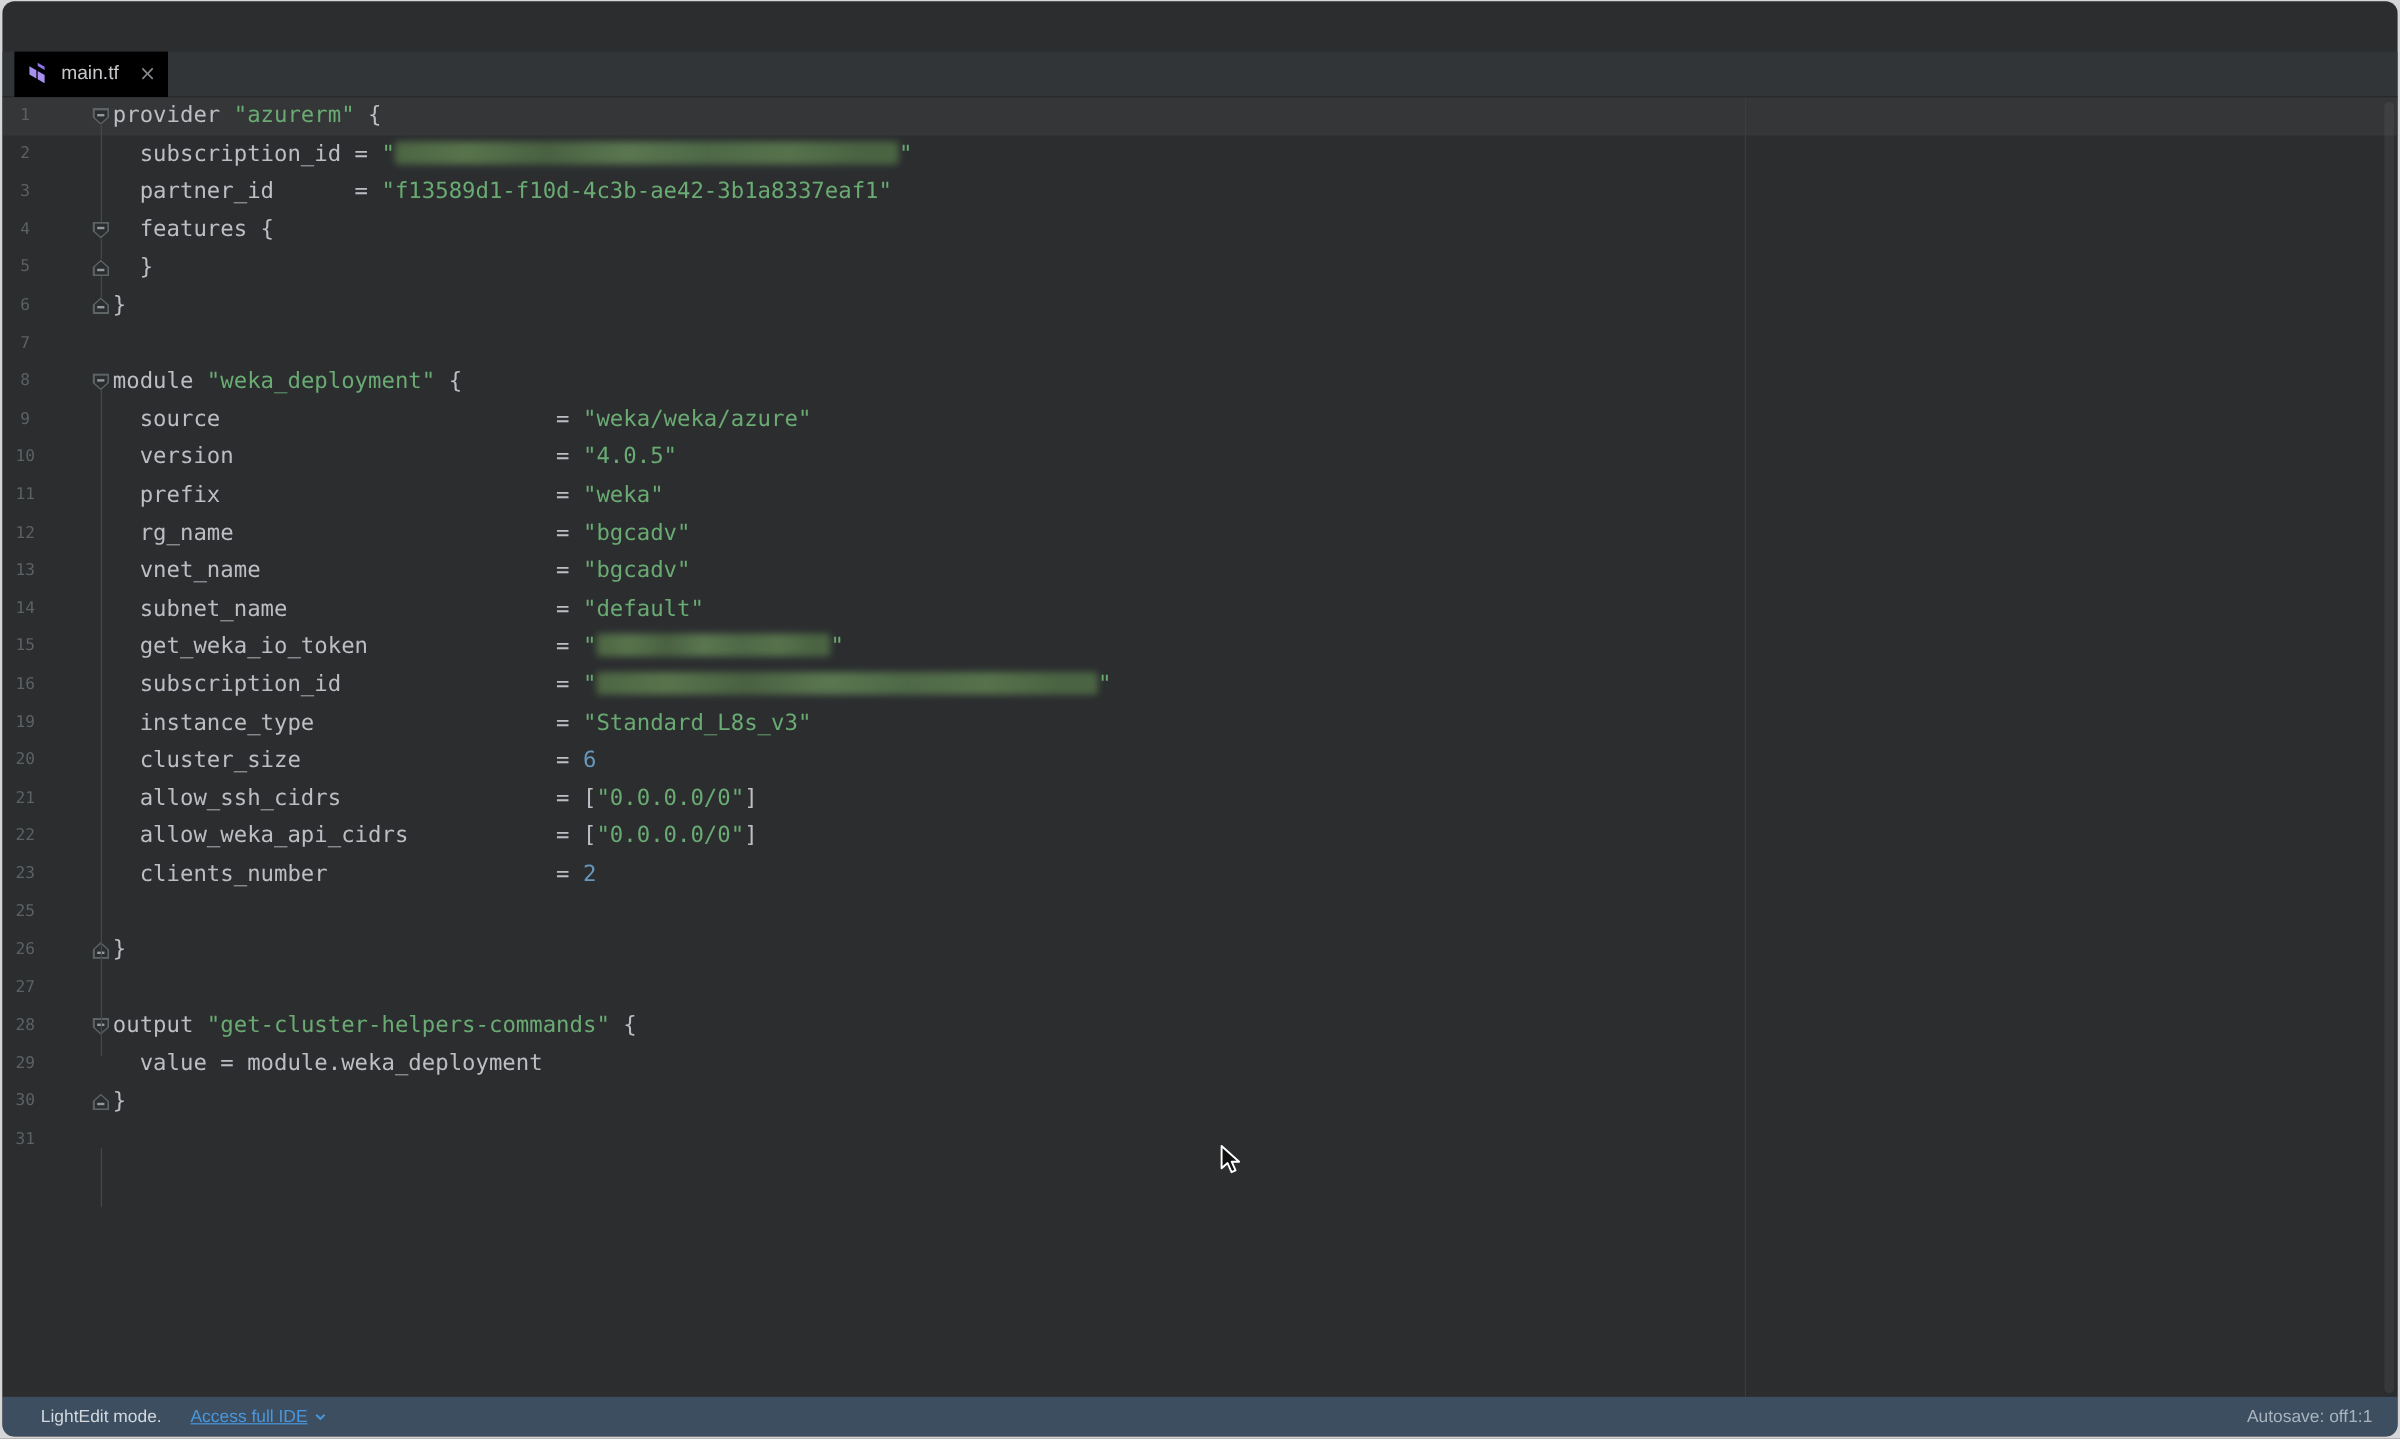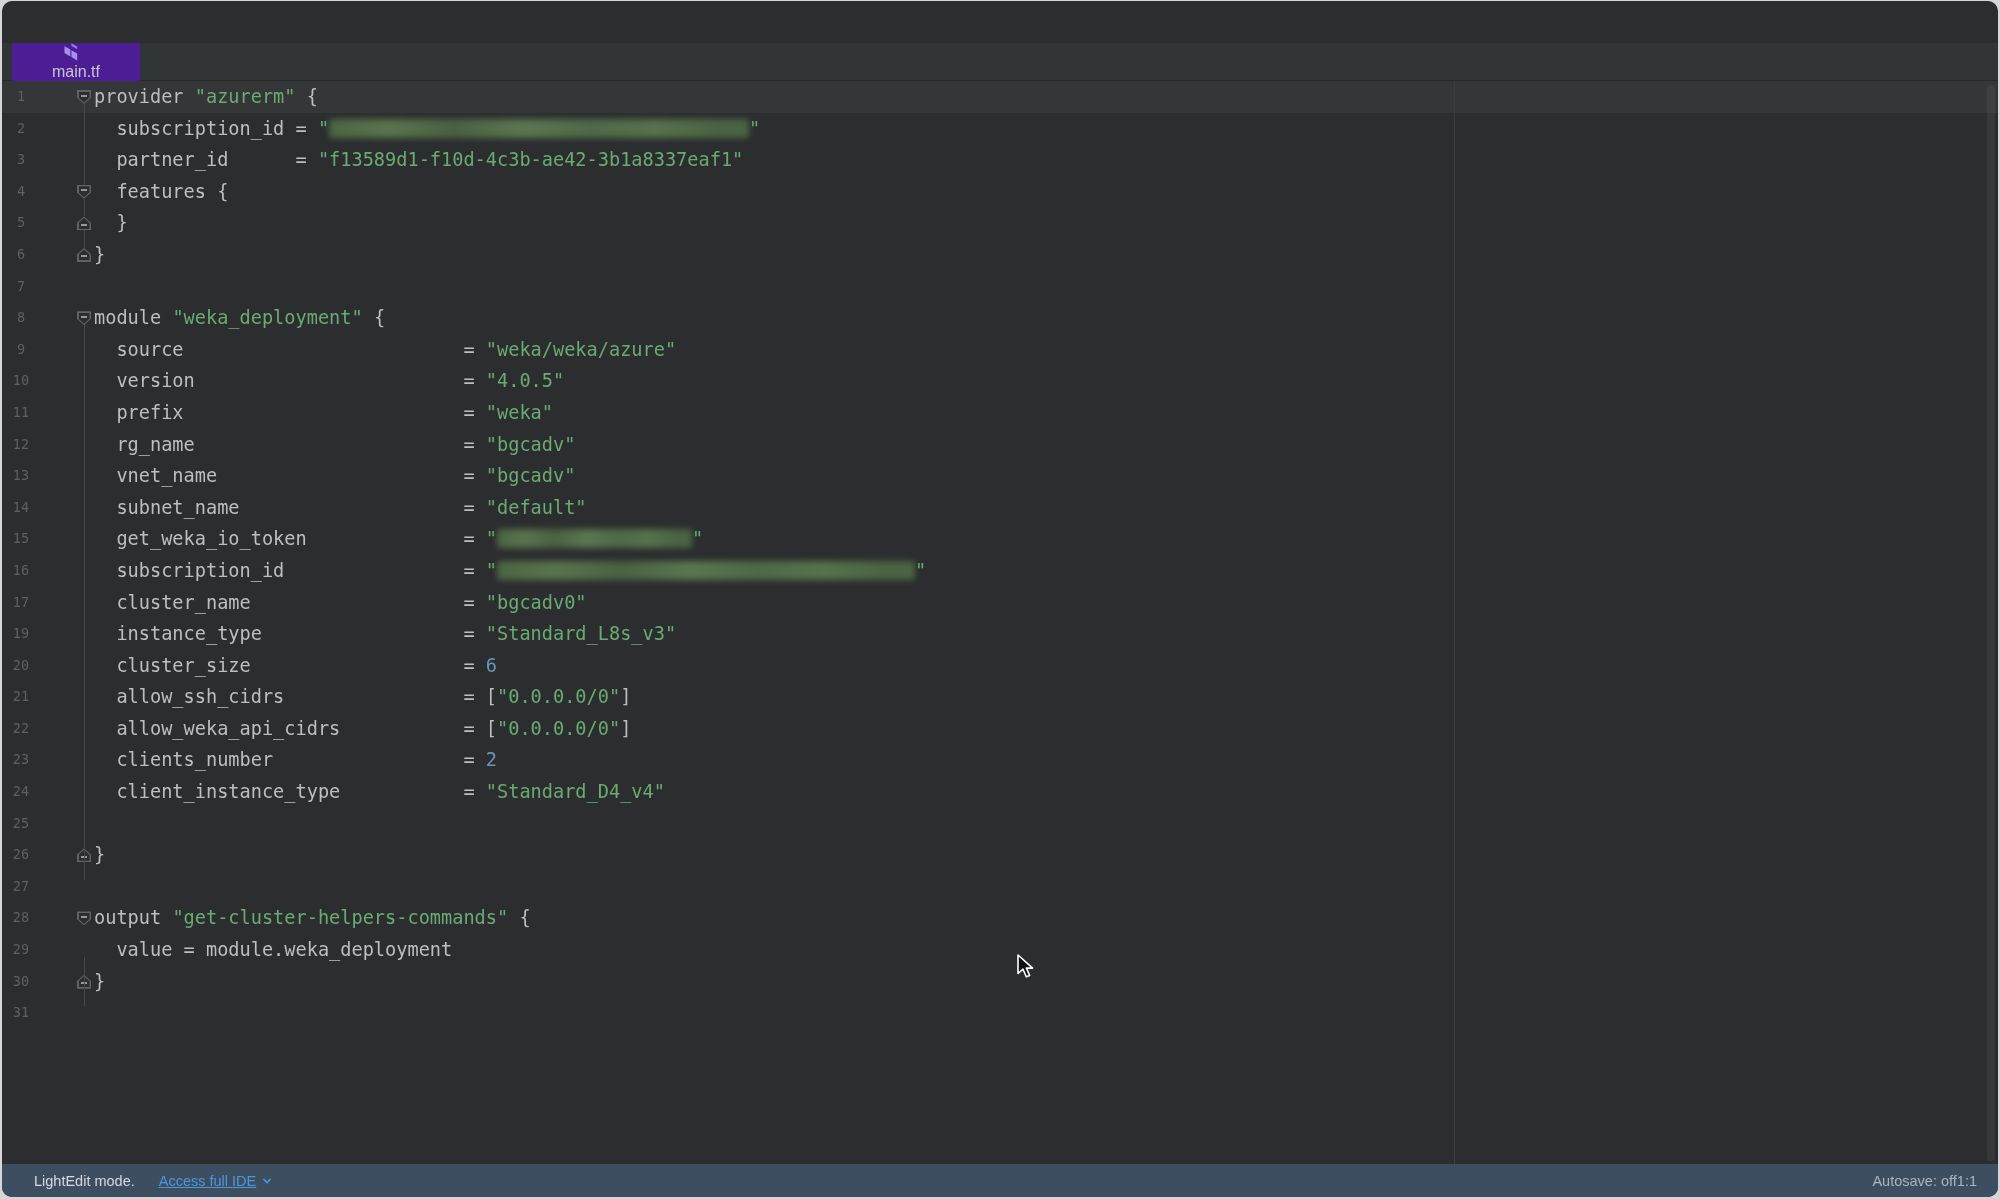--- a/index.html
+++ b/index.html
@@ -32,23 +32,23 @@
   }
   
   .tabbar{
     position:absolute;top:42px;left:0;right:0;height:38px;
     background:#323537;
     border-bottom:1px solid #27292B;
     box-sizing:border-box;
   }
   .tab{
     position:absolute;left:10px;top:0;height:38px;width:128px;
-    background:#4c1d95;
+    background:#000000;
     display:flex;align-items:center;
-    padding:0 10px 0 10px;box-sizing:border-box;flex-direction:column;
+    padding:0 10px 0 10px;box-sizing:border-box;
   }
   .tab .tf-icon{width:20px;height:20px;flex:0 0 auto;margin-right:9px;}
   .tab .tab-label{color:#C6C9CB;font-size:16px;}
   .tab .tab-close{
     margin-left:auto;color:#85898C;font-size:17px;line-height:1;
     font-family:"DejaVu Sans", sans-serif;
   }
   
   .editor{
     position:absolute;top:80px;left:0;right:0;bottom:33px;
@@ -223,46 +223,38 @@
         </div>
         <div class="line">
           <span class="ln">15</span>
           <span class="code"><span class="t-d">  get_weka_io_token              = </span><span class="t-s">"</span><span class="redact" style="width: 195px;"></span><span class="t-s">"</span></span>
         </div>
         <div class="line">
           <span class="ln">16</span>
           <span class="code"><span class="t-d">  subscription_id                = </span><span class="t-s">"</span><span class="redact" style="width: 418px;"></span><span class="t-s">"</span></span>
         </div>
         <div class="line">
-          <span class="ln">17</span>
-          <span class="code"><span class="t-d">  cluster_name                   = </span><span class="t-s">"bgcadv0"</span></span>
-        </div>
-        <div class="line">
           <span class="ln">19</span>
           <span class="code"><span class="t-d">  instance_type                  = </span><span class="t-s">"Standard_L8s_v3"</span></span>
         </div>
         <div class="line">
           <span class="ln">20</span>
           <span class="code"><span class="t-d">  cluster_size                   = </span><span class="t-n">6</span></span>
         </div>
         <div class="line">
           <span class="ln">21</span>
           <span class="code"><span class="t-d">  allow_ssh_cidrs                = [</span><span class="t-s">"0.0.0.0/0"</span><span class="t-d">]</span></span>
         </div>
         <div class="line">
           <span class="ln">22</span>
           <span class="code"><span class="t-d">  allow_weka_api_cidrs           = [</span><span class="t-s">"0.0.0.0/0"</span><span class="t-d">]</span></span>
         </div>
         <div class="line">
           <span class="ln">23</span>
           <span class="code"><span class="t-d">  clients_number                 = </span><span class="t-n">2</span></span>
-        </div>
-        <div class="line">
-          <span class="ln">24</span>
-          <span class="code"><span class="t-d">  client_instance_type           = </span><span class="t-s">"Standard_D4_v4"</span></span>
         </div>
         <div class="line">
           <span class="ln">25</span>
           <span class="code"></span>
         </div>
         <div class="line">
           <span class="ln">26</span>
           <span class="fold end">
             <span class="shape"></span>
             <span class="inner"></span>

